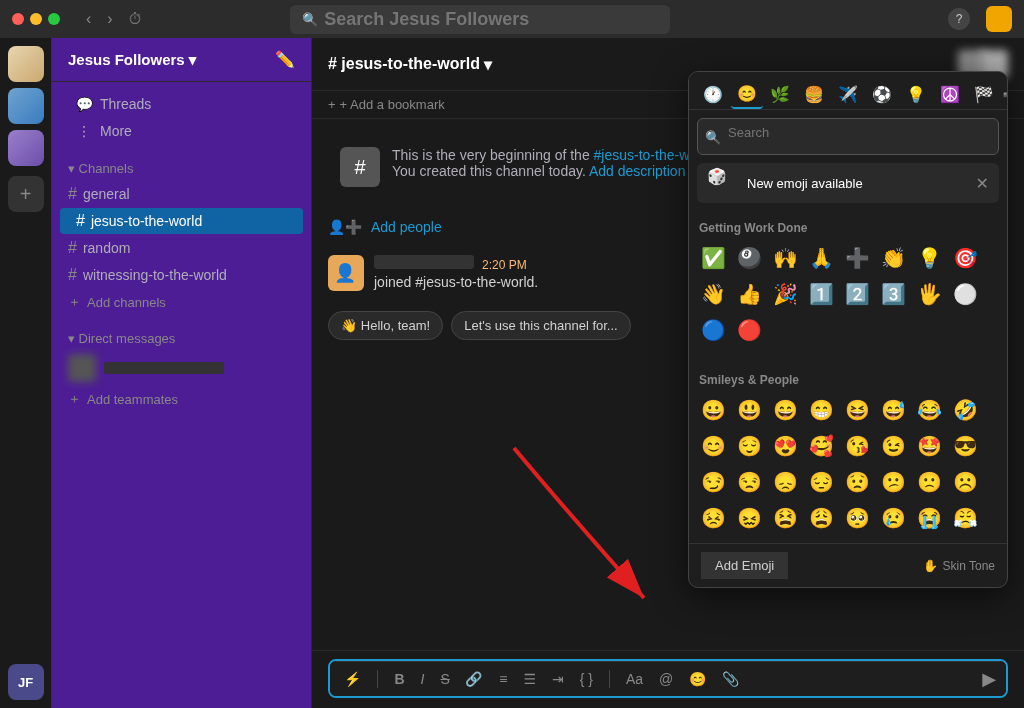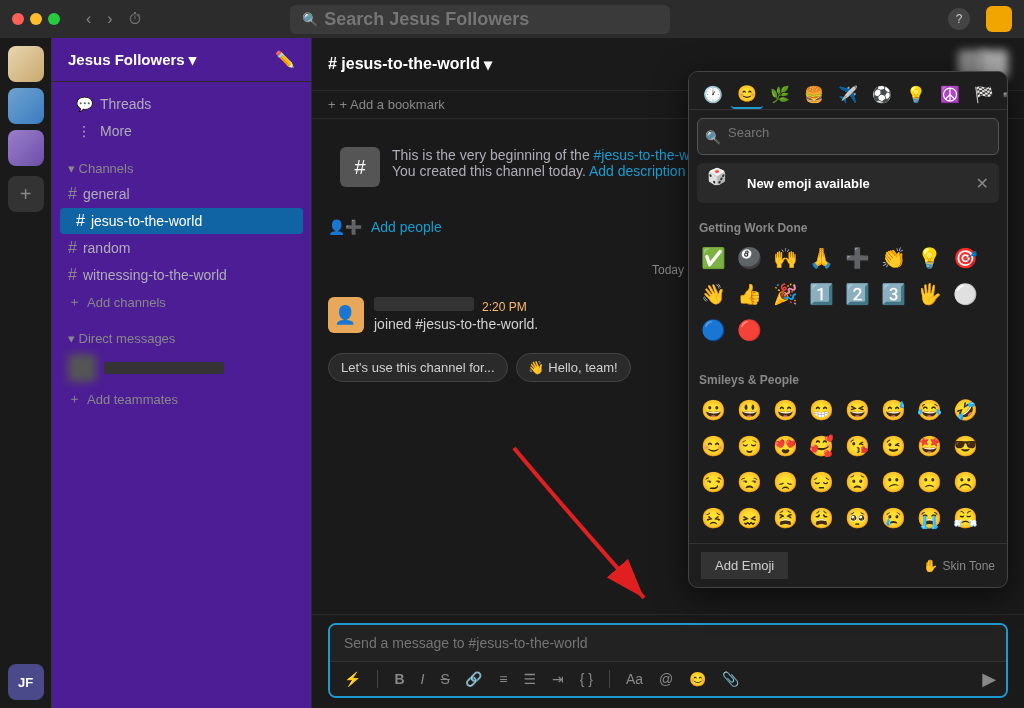--- a/index.html
+++ b/index.html
@@ -104,21 +104,21 @@
     .emoji-tab-add { margin-left: auto; font-size: 18px; color: #888; cursor: pointer; }
 
     .emoji-search { padding: 8px; }
     .emoji-search-input { width: 100%; background: #2a2a2a; border: 1px solid #555; border-radius: 6px; padding: 6px 10px 14px 30px; color: #ccc; font-size: 13px; outline: none; }
     .emoji-search-wrap { position: relative; }
     .emoji-search-icon { position: absolute; left: 8px; top: 50%; transform: translateY(-50%); color: #888; font-size: 13px; }
 
     .emoji-banner { display: flex; align-items: center; justify-content: space-between; padding: 4px 10px; background: #2a2a2a; margin: 0 8px; border-radius: 6px; }
     .emoji-banner-content { display: flex; align-items: center; gap: 8px; }
     .emoji-banner-icon { width: 32px; height: 32px; }
-    .emoji-banner-text { font-size: 13px; font-weight: 700; color: #fff; text-align: center; }
+    .emoji-banner-text { font-size: 13px; font-weight: 400; color: #fff; text-align: center; }
     .emoji-banner-close { color: #888; cursor: pointer; font-size: 16px; }
 
     .emoji-section { padding: 8px; margin-top: 10px; }
     .emoji-section-title { font-size: 12px; color: #888; font-weight: 600; margin-bottom: 6px; padding: 0 2px; }
     .emoji-grid { display: flex; flex-wrap: wrap; gap: 2px; }
     .emoji-cell { width: 34px; height: 34px; display: flex; align-items: center; justify-content: center; font-size: 20px; cursor: pointer; border-radius: 4px; }
 
     .emoji-footer { display: flex; align-items: center; justify-content: space-between; padding: 8px 12px; border-top: 1px solid #333; }
     .add-emoji-btn { background: #333; border: none; color: #d1d1d1; padding: 6px 14px; border-radius: 0; font-size: 13px; cursor: pointer; }
     .skin-tone { color: #888; font-size: 12px; display: flex; align-items: center; gap: 4px; }
@@ -259,48 +259,44 @@
           <span>You created this channel today.</span>
           <span class="highlight">Add description</span>
         </div>
       </div>
 
       <div class="add-people">
         <span>👤➕</span>
         <span>Add people</span>
       </div>
 
-      <div class="date-divider">
-        <span>Today</span>
-      </div>
 
       <div class="message">
         <div class="msg-avatar">👤</div>
         <div class="msg-body">
           <div class="msg-meta">
             <div class="msg-name"></div>
             <span class="msg-time">2:20 PM</span>
           </div>
           <div class="msg-text">joined #jesus-to-the-world.</div>
         </div>
       </div>
 
       <div class="quick-replies">
         <div class="quick-reply">
+          <span>👋 Hello, team!</span>
+        </div>
+        <div class="quick-reply">
           <span>Let's use this channel for...</span>
-        </div>
-        <div class="quick-reply">
-          <span>👋 Hello, team!</span>
         </div>
       </div>
     </div>
 
     <div class="input-area">
       <div class="input-box">
-        <input class="input-field" type="text" placeholder="Send a message to #jesus-to-the-world" style="">
         <div class="input-toolbar">
           <button class="toolbar-btn">⚡</button>
           <div class="toolbar-sep"></div>
           <button class="toolbar-btn"><b>B</b></button>
           <button class="toolbar-btn"><i>I</i></button>
           <button class="toolbar-btn"><s>S</s></button>
           <button class="toolbar-btn">🔗</button>
           <button class="toolbar-btn">≡</button>
           <button class="toolbar-btn">☰</button>
           <button class="toolbar-btn">⇥</button>

